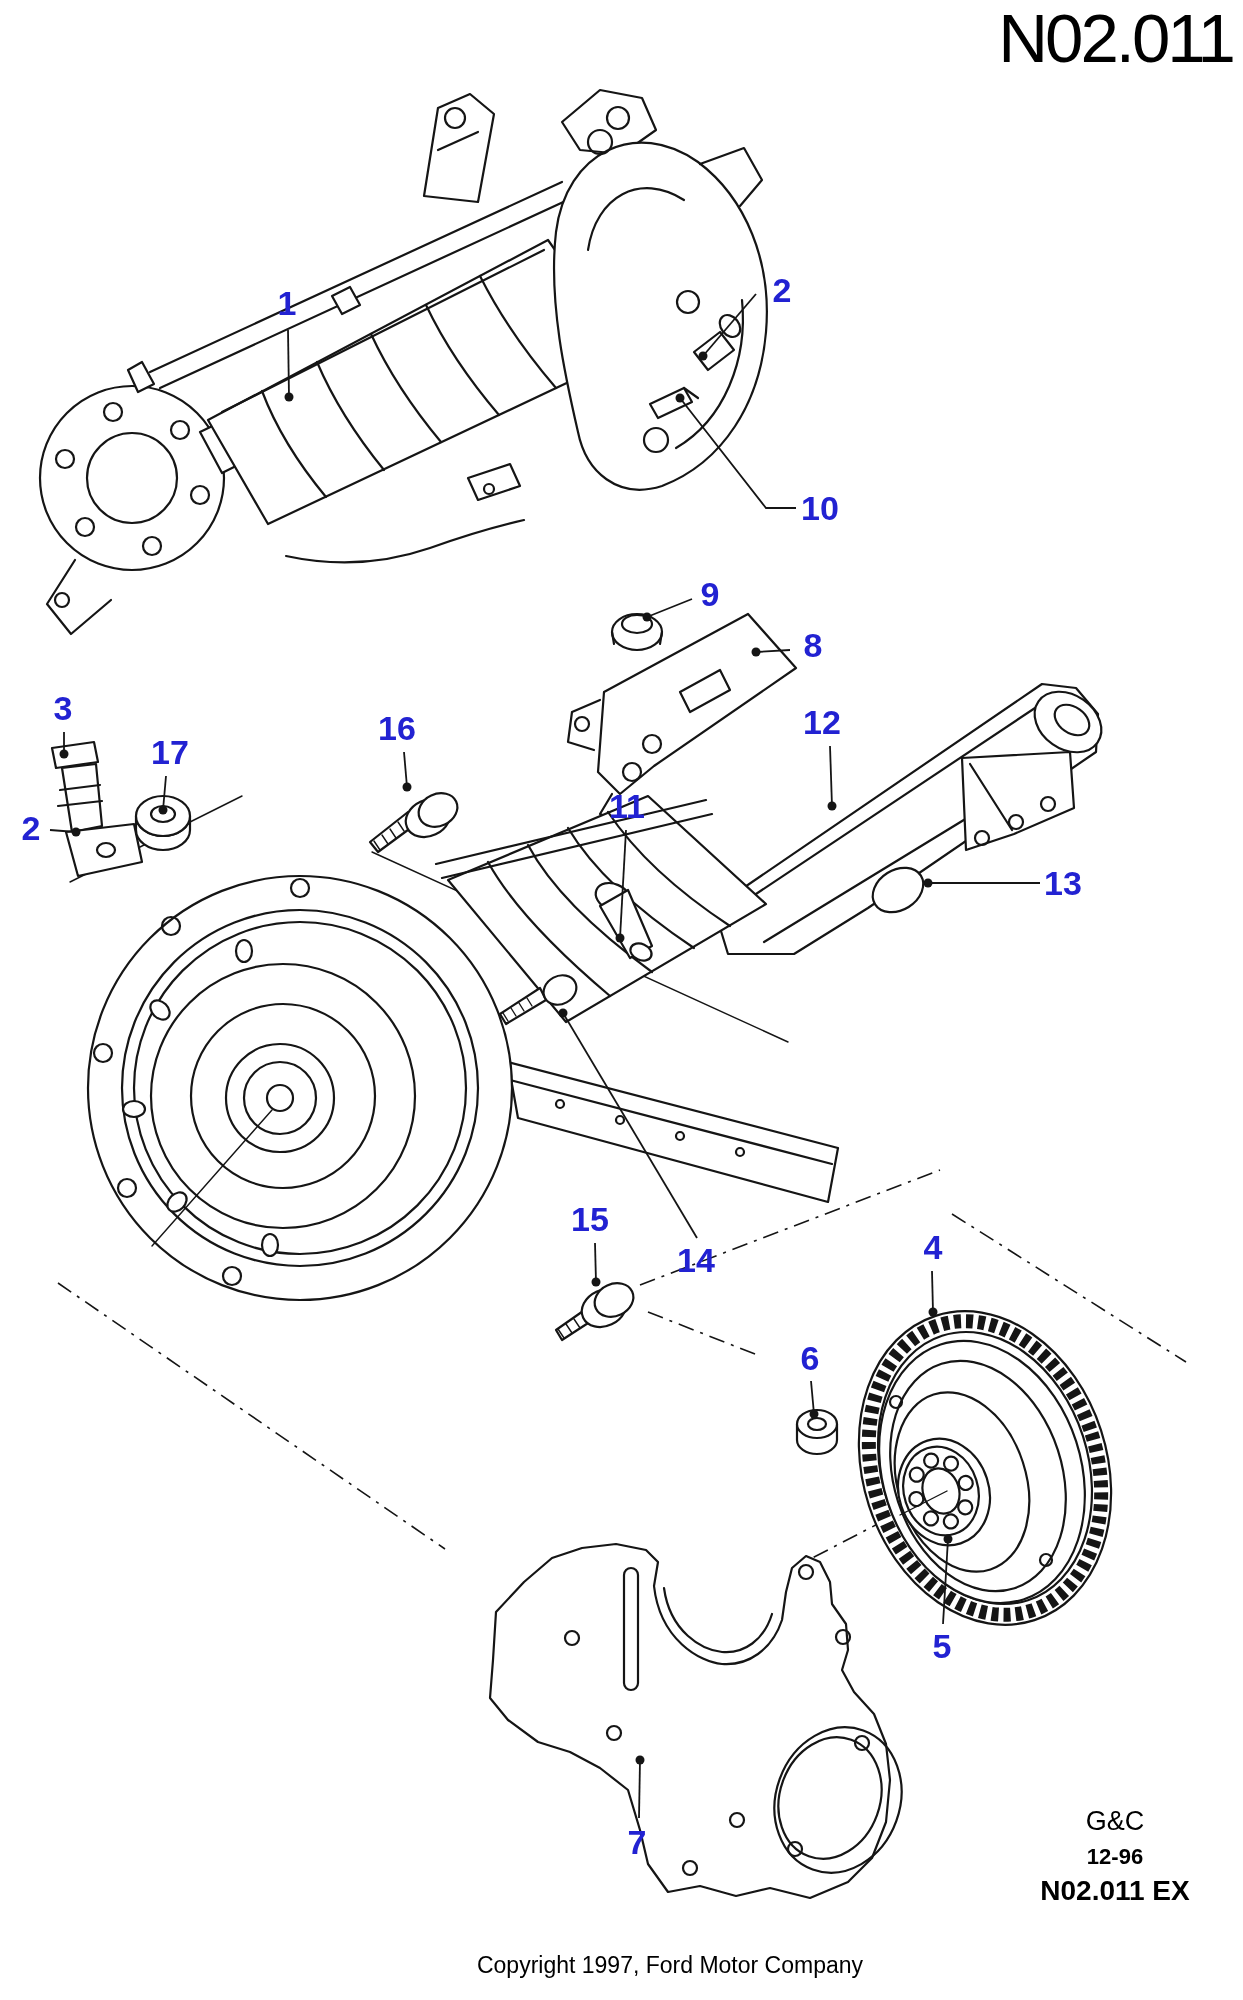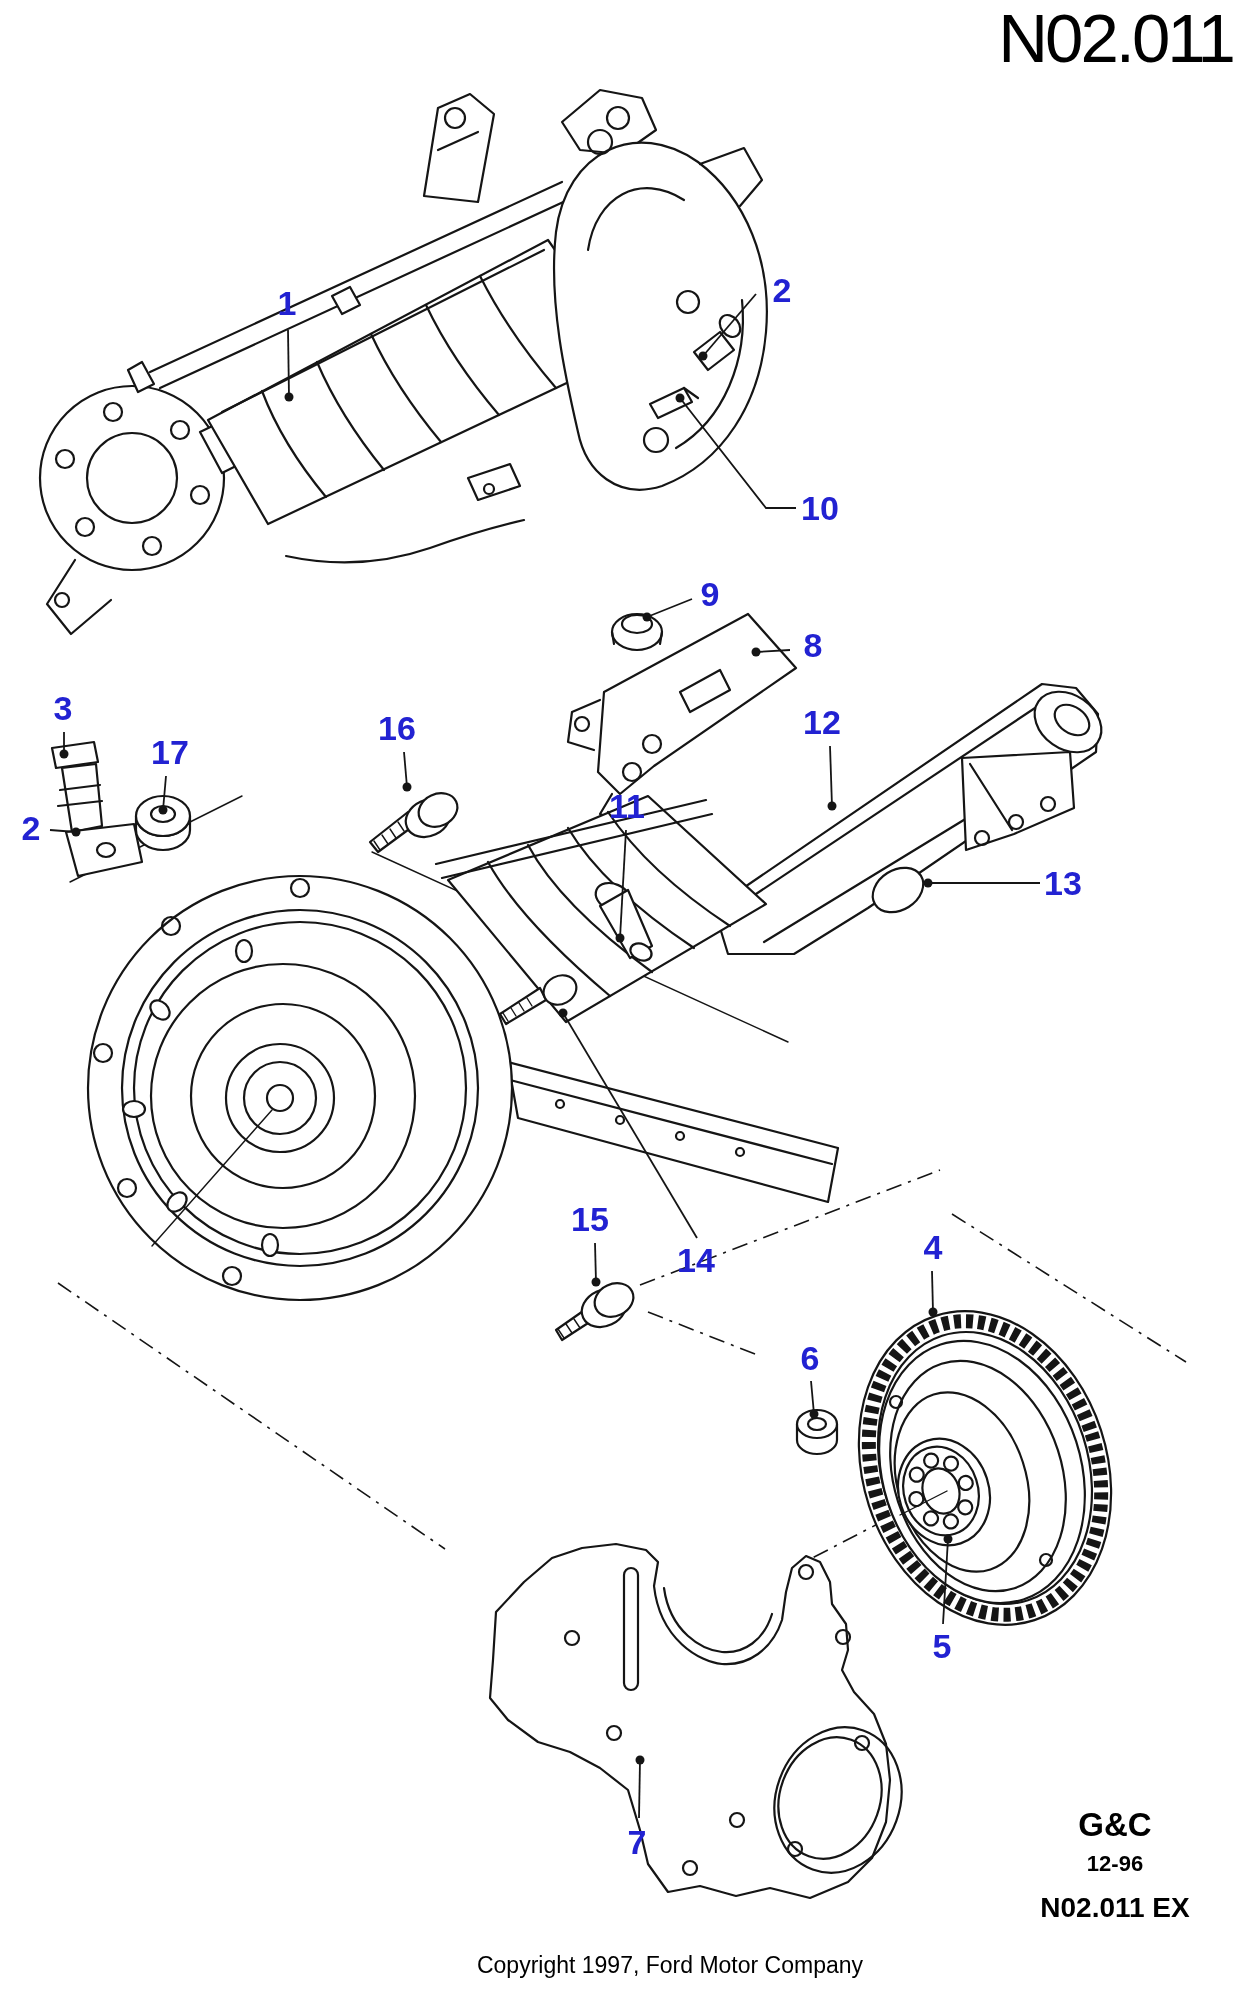--- a/index.html
+++ b/index.html
@@ -9,23 +9,23 @@
   }
   #diagram-svg{position:absolute;left:0;top:0}
   .art{fill:none;stroke:#151515;stroke-width:2.2;stroke-linejoin:round;stroke-linecap:round}
   .artf{fill:#ffffff;stroke:#151515;stroke-width:2.2;stroke-linejoin:round;stroke-linecap:round}
   .thin{fill:none;stroke:#151515;stroke-width:1.4;stroke-linejoin:round;stroke-linecap:round}
   .dashdot{fill:none;stroke:#151515;stroke-width:1.6;stroke-dasharray:16 7 3 7}
   .teeth{fill:none;stroke:#151515;stroke-width:14;stroke-dasharray:7 5}
   .callout-num{font-family:"Liberation Sans",sans-serif;font-size:34px;font-weight:bold;text-anchor:middle;dominant-baseline:central}
   .page-title{position:absolute;top:4px;right:10px;font-size:69px;font-weight:normal;letter-spacing:-3px;line-height:1;white-space:nowrap}
   .stamp{position:absolute;left:990px;top:1806px;width:250px;text-align:center}
-  .stamp-org{font-size:33px;font-weight:bold}
+  .stamp-org{font-size:27px;font-weight:normal}
   .stamp-date{font-size:22px;font-weight:bold;margin-top:7px}
-  .stamp-code{font-size:28px;font-weight:bold;margin-top:15px}
+  .stamp-code{font-size:28px;font-weight:bold;margin-top:5px}
   .copyright{position:absolute;left:270px;top:1952px;width:800px;text-align:center;font-size:23px}
 </style>
 </head>
 <body>
 
 <svg id="diagram-svg" width="1243" height="2000" viewBox="0 0 1243 2000" xmlns="http://www.w3.org/2000/svg">
 
   <g>
     <path class="dashdot" d="M58,1283 L445,1549"></path>
     <path class="dashdot" d="M640,1285 L940,1170"></path>

